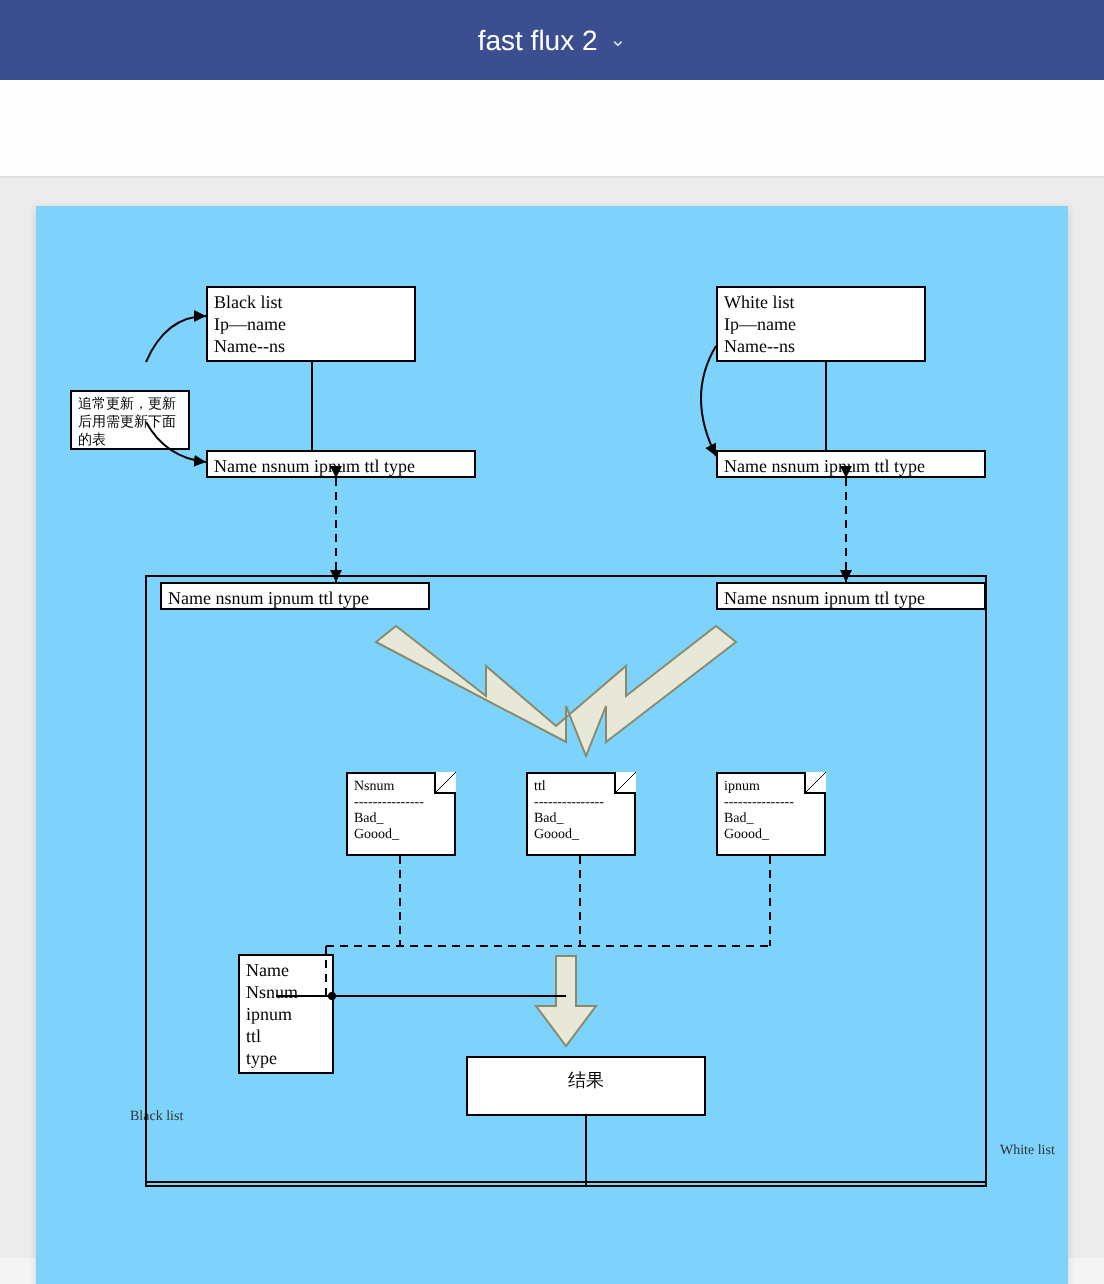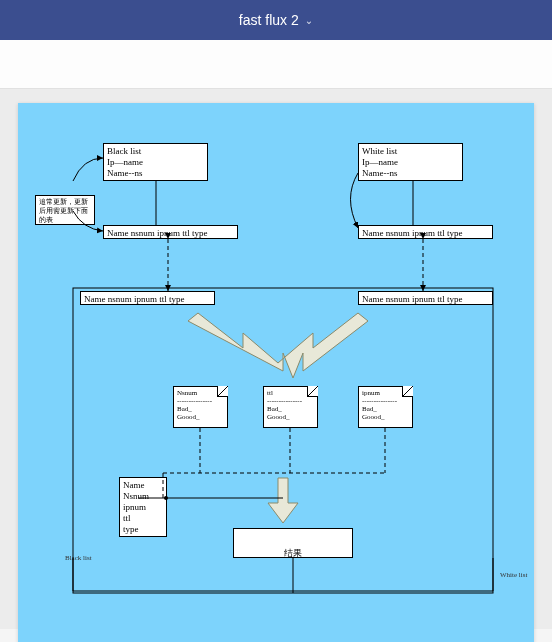--- a/index.html
+++ b/index.html
@@ -126,21 +126,21 @@
 ---------------
 Bad_
 Goood_</div>
 
     <div class="box" style="left:72px; top:374px; width:48px; height:60px; white-space:pre-line;margin-left:29px;">Name
 Nsnum
 ipnum
 ttl
 type</div>
 
-    <div class="box" style="left:215px; top:425px; width:120px; height:30px; text-align:center; padding-top:19px;">结果</div>
+    <div class="box" style="left:215px; top:425px; width:120px; height:30px; text-align:center; padding-top:6px;">结果</div>
 
     <div class="lbl" style="left:47px; top:451px;">Black list</div>
     <div class="lbl" style="left:482px; top:468px;">White list</div>
 
     <svg class="overlay">
       <defs>
         <marker id="arr" markerWidth="8" markerHeight="8" refX="6" refY="3" orient="auto">
           <path d="M0,0 L6,3 L0,6 Z" fill="#000"></path>
         </marker>
         <marker id="arrOpen" markerWidth="10" markerHeight="10" refX="6" refY="4" orient="auto">

